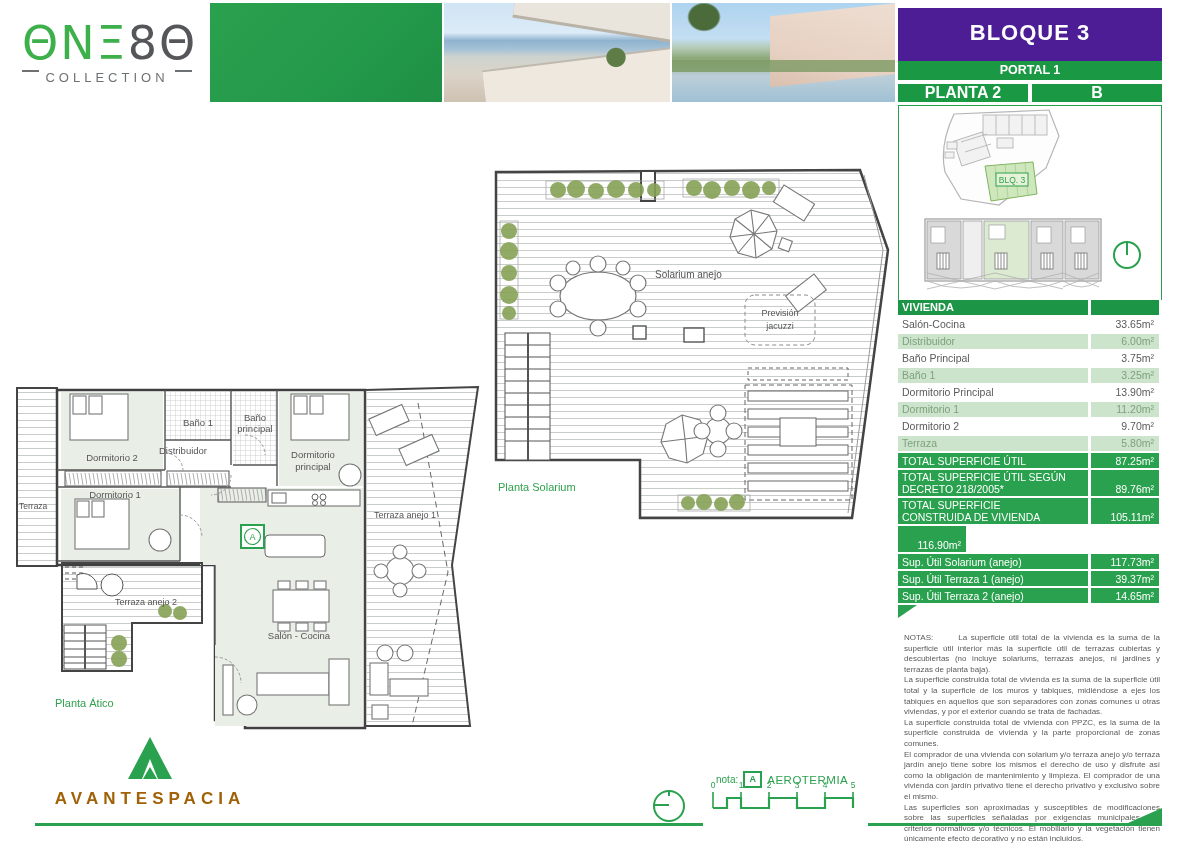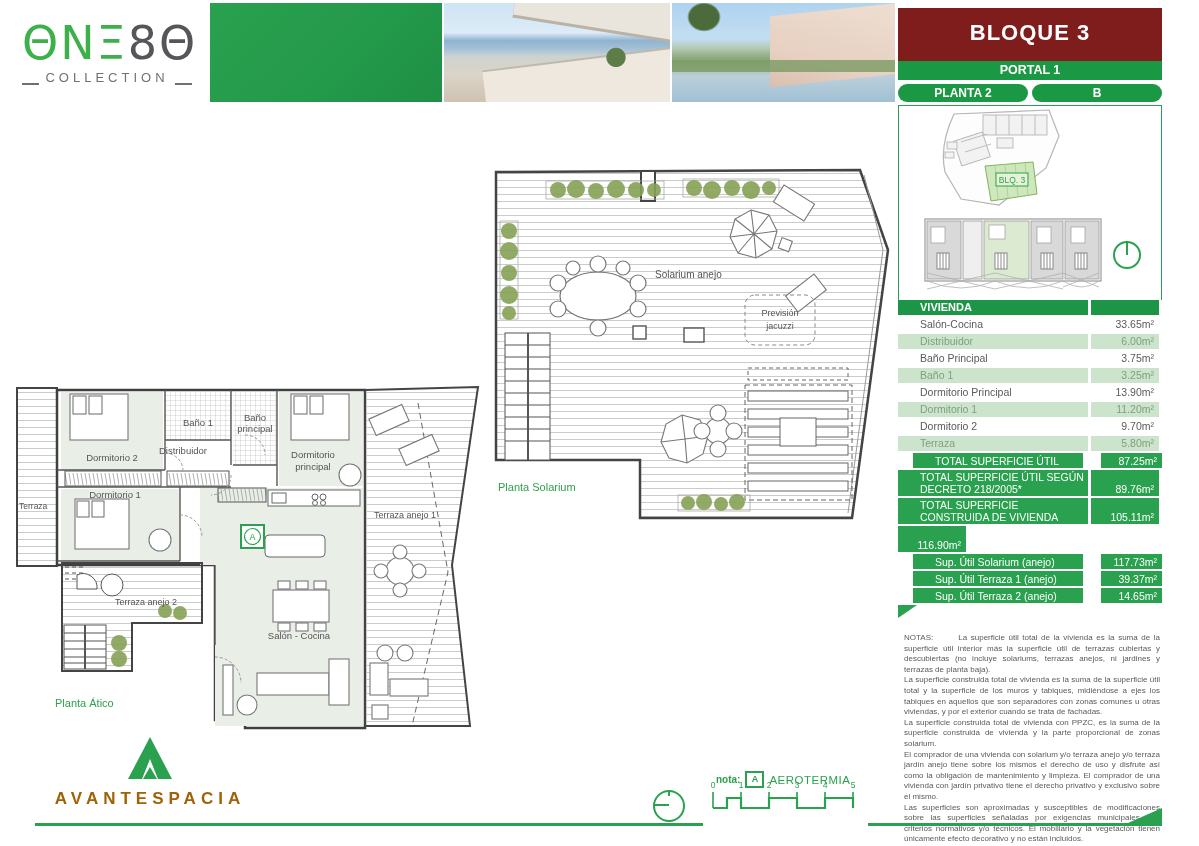--- a/index.html
+++ b/index.html
@@ -4,79 +4,79 @@
 <style>
   html,body{margin:0;padding:0;background:#ffffff;}
   body{width:1199px;height:846px;font-family:"Liberation Sans","DejaVu Sans",sans-serif;-webkit-font-smoothing:antialiased;}
   .page{position:relative;width:1199px;height:846px;overflow:hidden;background:#fff;}
 
   
   .one80-wrap{position:absolute;left:22px;top:20px;width:170px;text-align:center;}
   .one80{font-size:46px;line-height:46px;font-weight:400;letter-spacing:2px;font-family:"DejaVu Sans",sans-serif;}
   .one80 .g{color:#3eb04b;}
   .one80 .d{color:#55565a;}
-  .collection{margin-top:4px;display:flex;align-items:flex-end;justify-content:center;gap:6px;color:#6e7173;font-size:13px;letter-spacing:4px;}
+  .collection{margin-top:4px;display:flex;align-items:flex-start;justify-content:center;gap:6px;color:#6e7173;font-size:13px;letter-spacing:4px;}
   .collection .dash{display:inline-block;width:26px;height:2px;background:#6e7173;}
 
   
   .photo-band{position:absolute;left:210px;top:3px;width:685px;height:99px;display:flex;gap:2px;}
   .pseg{height:99px;position:relative;overflow:hidden;}
   .green-block{width:232px;background:linear-gradient(135deg,#2aa14e 0%,#23994a 60%,#1f8f44 100%);}
   .photo1{width:226px;background:linear-gradient(180deg,#cfe4f4 0%,#dcebf7 30%,#8fb3cf 38%,#a6c2d7 47%,#cdd3cf 54%,#dbd4c8 72%,#cec2b1 100%);}
   .photo1 .parapet{position:absolute;left:18%;top:55%;width:110%;height:60%;background:#efe8df;transform:rotate(-7deg);box-shadow:0 -2px 0 #bfb9ae;}
   .photo1 .ceiling{position:absolute;right:-12%;top:-28%;width:80%;height:55%;background:#e9e4dc;transform:rotate(9deg);box-shadow:0 3px 0 #b9b2a6;}
   .photo1 .plant{position:absolute;right:18%;top:44%;width:26px;height:26px;background:radial-gradient(circle at 50% 40%,#5e7d46 0 45%,transparent 50%);}
   .photo2{width:223px;background:linear-gradient(180deg,#aed3ef 0%,#c3def2 36%,#b3c8b2 46%,#8aa878 56%,#bccfda 74%,#9fc0d4 100%);}
   .photo2 .building{position:absolute;right:-6%;top:6%;width:62%;height:72%;background:linear-gradient(200deg,#eedfd3 0%,#e6d0c1 70%,#d9bfae 100%);transform:skewY(-6deg);}
   .photo2 .palm{position:absolute;left:4%;top:-6%;width:46px;height:40px;background:radial-gradient(ellipse at 50% 50%,#4c6b3a 0 45%,transparent 52%);}
   .photo2 .hedge{position:absolute;left:0;top:58%;width:100%;height:12%;background:#7c9a63;opacity:.8;}
 
   
   .rp{position:absolute;left:898px;top:0;width:264px;}
   .band{background:#1b9843;color:#fff;text-align:center;font-weight:bold;}
-  .bloque{position:absolute;left:0;top:8px;width:264px;height:63px;line-height:49px;font-size:22px;letter-spacing:1px;background:#7f1d1d;}
+  .bloque{position:absolute;left:0;top:8px;width:264px;height:63px;line-height:49px;font-size:22px;letter-spacing:1px;background:#4c1d95;}
   .portal{position:absolute;left:0;top:61px;width:264px;height:19px;line-height:19px;font-size:12.5px;}
   .planta-row{position:absolute;left:0;top:84px;width:264px;height:18px;display:flex;gap:4px;}
-  .planta-row div{flex:1;background:#1b9843;color:#fff;font-weight:bold;font-size:12px;text-align:center;line-height:18px;border-radius:9px;}
+  .planta-row div{flex:1;background:#1b9843;color:#fff;font-weight:bold;font-size:16px;text-align:center;line-height:18px;}
   .site-box{position:absolute;left:0;top:105px;width:262px;height:107px;border:1px solid #2aa04e;background:#fff;}
   .key-box{position:absolute;left:0;top:213px;width:262px;height:87px;border-left:1px solid #2aa04e;border-right:1px solid #2aa04e;background:#fff;}
 
   
   .vtable{position:absolute;left:0;top:300px;width:264px;}
   .trow{display:flex;gap:3px;margin-bottom:2px;}
-  .trow .c1{width:190px;padding-left:22px;box-sizing:border-box;}
+  .trow .c1{width:190px;padding-left:4px;box-sizing:border-box;}
   .trow .c2{width:68px;text-align:right;padding-right:5px;box-sizing:border-box;}
   .thead .c1,.thead .c2{background:#1d9546;color:#fff;font-weight:bold;font-size:11px;height:15px;line-height:15px;}
   .r-white .c1,.r-white .c2{background:#fff;color:#5a5a5a;font-size:10.5px;height:15px;line-height:15px;}
   .r-shade .c1,.r-shade .c2{background:#cde4cc;color:#7da17e;font-size:10.5px;height:15px;line-height:15px;}
   .r-total .c1,.r-total .c2{background:#2aa14e;color:#fff;font-size:10.5px;}
   .r-total .c1{white-space:pre-line;display:flex;align-items:center;line-height:12px;}
   .r-total .c2{display:flex;align-items:flex-end;justify-content:flex-end;line-height:13px;}
-  .h1{height:15px;margin-left:15px;} .h2{height:26px;}
+  .h1{height:15px;} .h2{height:26px;}
   .table-wedge{position:absolute;left:0;top:605px;width:0;height:0;border-top:13px solid #2aa14e;border-right:19px solid transparent;}
 
   
   .notes{position:absolute;left:6px;top:633px;width:256px;color:#5a5a5a;font-size:8px;line-height:10.6px;text-align:justify;}
   .notes p{margin:0;}
 
   
   .plan{position:absolute;}
   svg text{font-family:"Liberation Sans","DejaVu Sans",sans-serif;}
 
   
   .fline{position:absolute;top:823px;height:3px;background:#2aa14e;}
   .fl1{left:35px;width:668px;}
   .fl2{left:868px;width:294px;}
   .ftri{position:absolute;left:1128px;top:808px;width:0;height:0;border-left:34px solid transparent;border-bottom:15px solid #2aa14e;}
   .compass{position:absolute;left:653px;top:790px;width:28px;height:28px;border:2px solid #2aa14e;border-radius:50%;}
   .compass .rad{position:absolute;left:-2px;top:12px;width:16px;height:2px;background:#2aa14e;}
   .compass .tick{position:absolute;left:13px;top:-2px;width:2px;height:6px;background:#2aa14e;}
   .scalebar{position:absolute;left:703px;top:766px;}
   .nota{position:absolute;left:716px;top:771px;display:flex;align-items:center;gap:5px;color:#2aa14e;}
-  .nota .lbl{font-size:10px;font-weight:bold;}
+  .nota .lbl{font-size:10px;}
   .nota .abox{width:15px;height:13px;border:2px solid #2aa14e;font-size:9px;font-weight:bold;text-align:center;line-height:13px;}
   .nota .aero{font-size:11.5px;letter-spacing:.5px;text-align:center;}
 
   .avt{position:absolute;left:35px;top:731px;width:230px;text-align:center;}
   .avt .word{color:#a16207;font-size:17px;font-weight:bold;letter-spacing:5px;margin-top:2px;}
 </style>
 </head>
 <body>
 
 <div class="page">
@@ -250,21 +250,21 @@
       <div class="trow r-total">
           <div class="c1 h1">Sup. Útil Terraza 2 (anejo)</div>
           <div class="c2 h1">14.65m²</div>
         </div>
     </div>
     <div class="table-wedge"></div>
 
     <div class="notes">
       <p>NOTAS:&nbsp;&nbsp;&nbsp;&nbsp;&nbsp;&nbsp;&nbsp;La superficie útil total de la vivienda es la suma de la superficie útil interior más la superficie útil de terrazas cubiertas y descubiertas (no incluye solariums, terrazas anejos, ni jardines y terrazas de planta baja).</p>
       <p>La superficie construida total de vivienda es la suma de la superficie útil total y la superficie de los muros y tabiques, midiéndose a ejes los tabiques en aquellos que son separadores con zonas comunes u otras viviendas, y por el exterior cuando se trata de fachadas.</p>
-      <p>La superficie construida total de vivienda con PPZC, es la suma de la superficie construida de vivienda y la parte proporcional de zonas solarium.</p>
+      <p>La superficie construida total de vivienda con PPZC, es la suma de la superficie construida de vivienda y la parte proporcional de zonas comunes.</p>
       <p>El comprador de una vivienda con solarium y/o terraza anejo y/o terraza jardín anejo tiene sobre los mismos el derecho de uso y disfrute así como la obligación de mantenimiento y limpieza. El comprador de una vivienda con jardín privativo tiene el derecho privativo y exclusivo sobre el mismo.</p>
       <p>Las superficies son aproximadas y susceptibles de modificaciones sobre las superficies señaladas por exigencias municipales, por criterios normativos y/o técnicos. El mobiliario y la vegetación tienen únicamente efecto decorativo y no están incluidos.</p>
       <p>(*) Anexo 1. Reglamento de información al consumidor en la compraventa y arrendamiento de viviendas en Andalucía.</p>
     </div>
   </div>
 
   <svg class="plan" style="left:488px;top:163px" width="405" height="360" viewBox="0 0 405 360">
     <defs>
       <pattern id="deck" width="7" height="7" patternUnits="userSpaceOnUse">
         <path d="M0 3.5 H7" stroke="#c9cdc9" stroke-width="1"></path>

